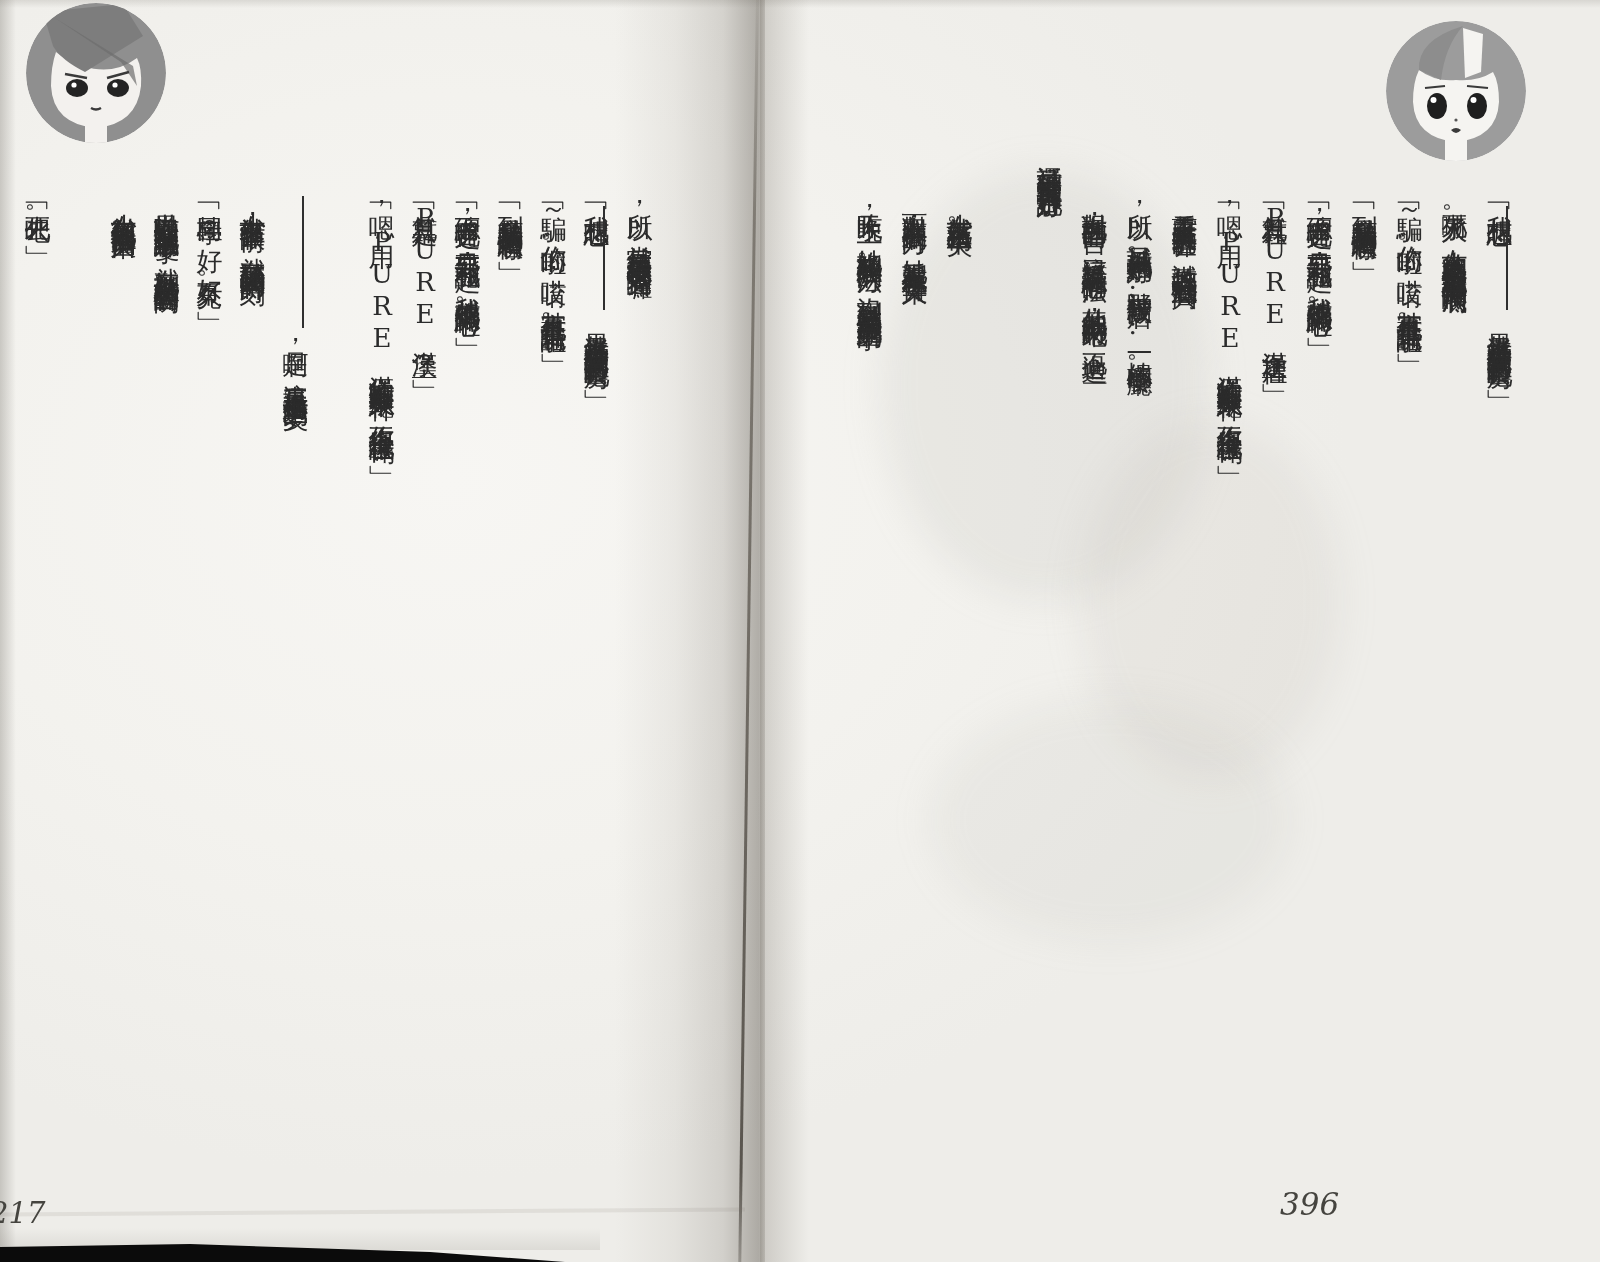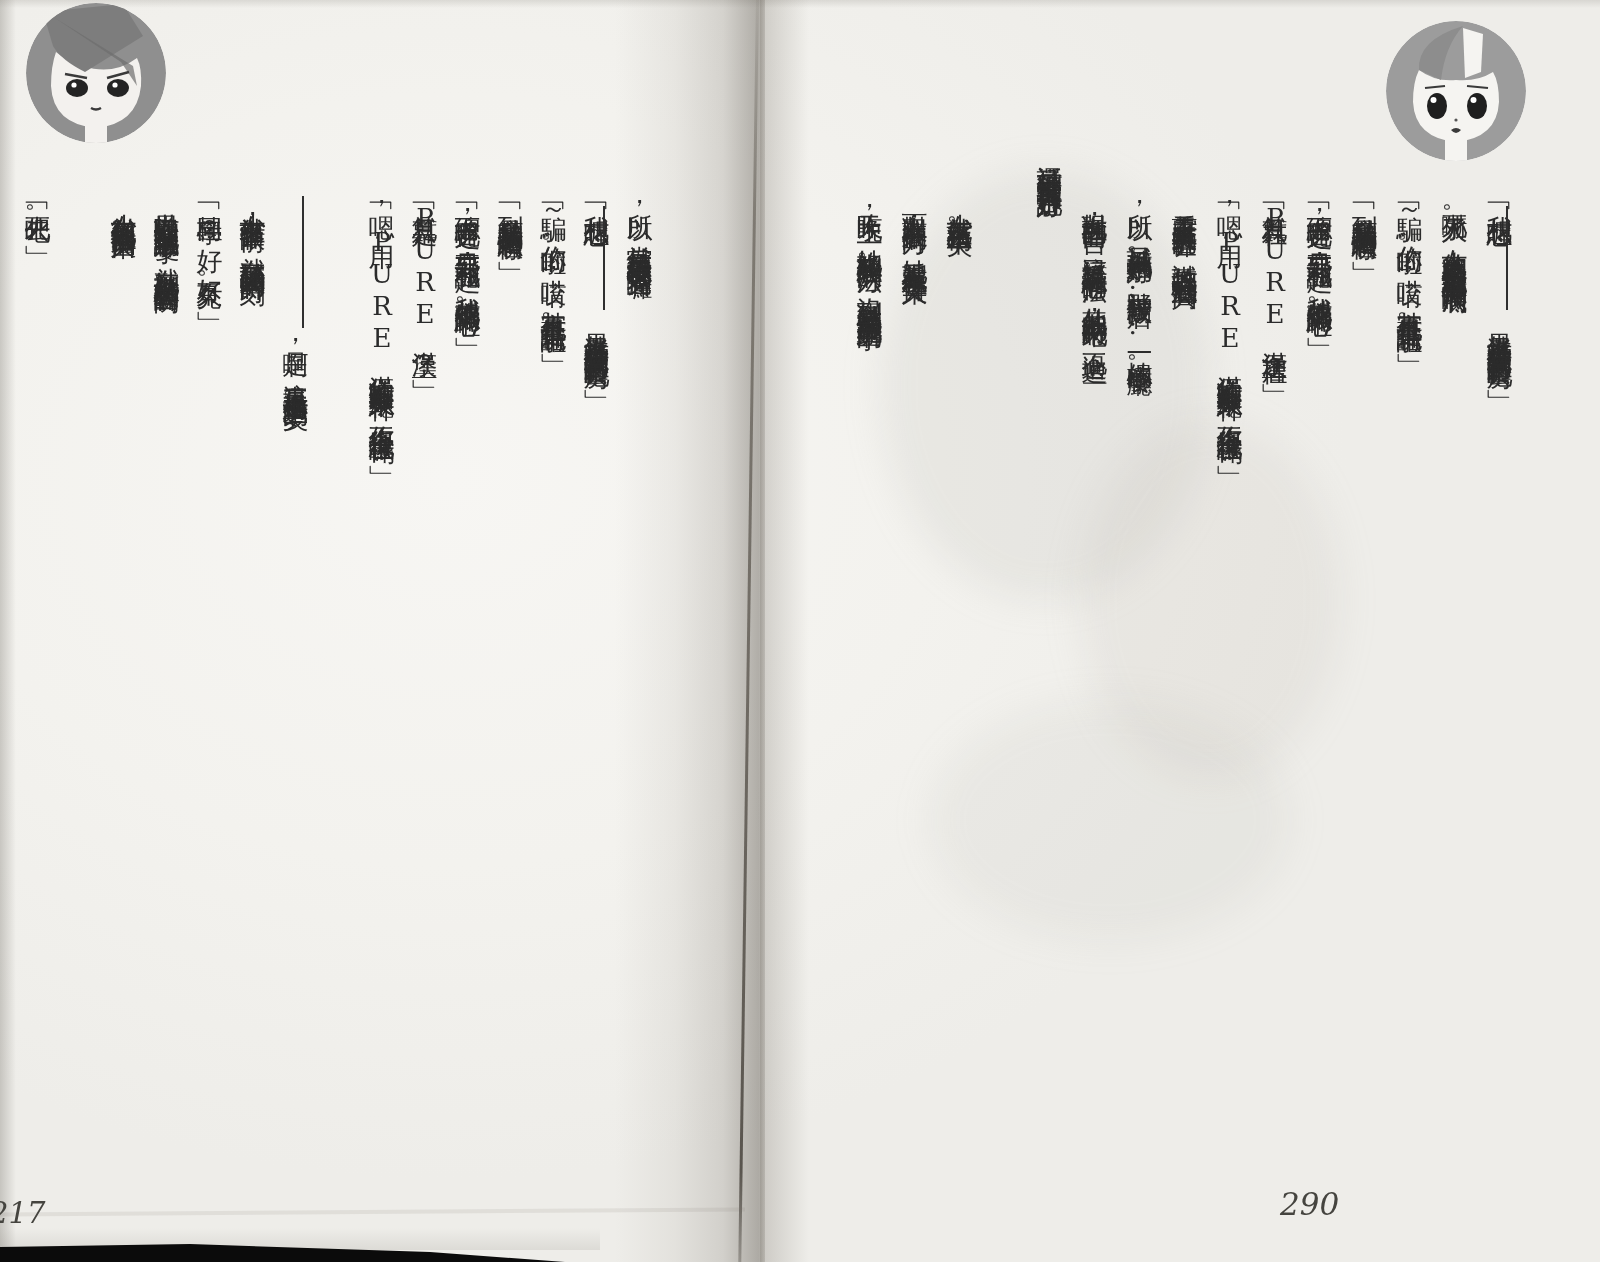--- a/index.html
+++ b/index.html
@@ -160,16 +160,16 @@
         <path d="M40,68 L60,66" stroke="#3a3a3a" stroke-width="2.2" fill="none"></path>
         <path d="M82,66 L103,68" stroke="#3a3a3a" stroke-width="2.2" fill="none"></path>
         <circle cx="71" cy="100" r="1.6" fill="#555"></circle>
         <path d="M66,110 Q71,116 76,110 Q71,106 66,110 Z" fill="#3a3a3a"></path>
         <rect x="60" y="120" width="22" height="22" fill="#f5f4f1"></rect>
       </g>
     </svg>
   </div>
 
   <div class="folio folio-left">217</div>
-  <div class="folio folio-right">290</div>
+  <div class="folio folio-right">396</div>
 
   <div class="photo-edge"></div>
 </div>
 
 </body></html>

